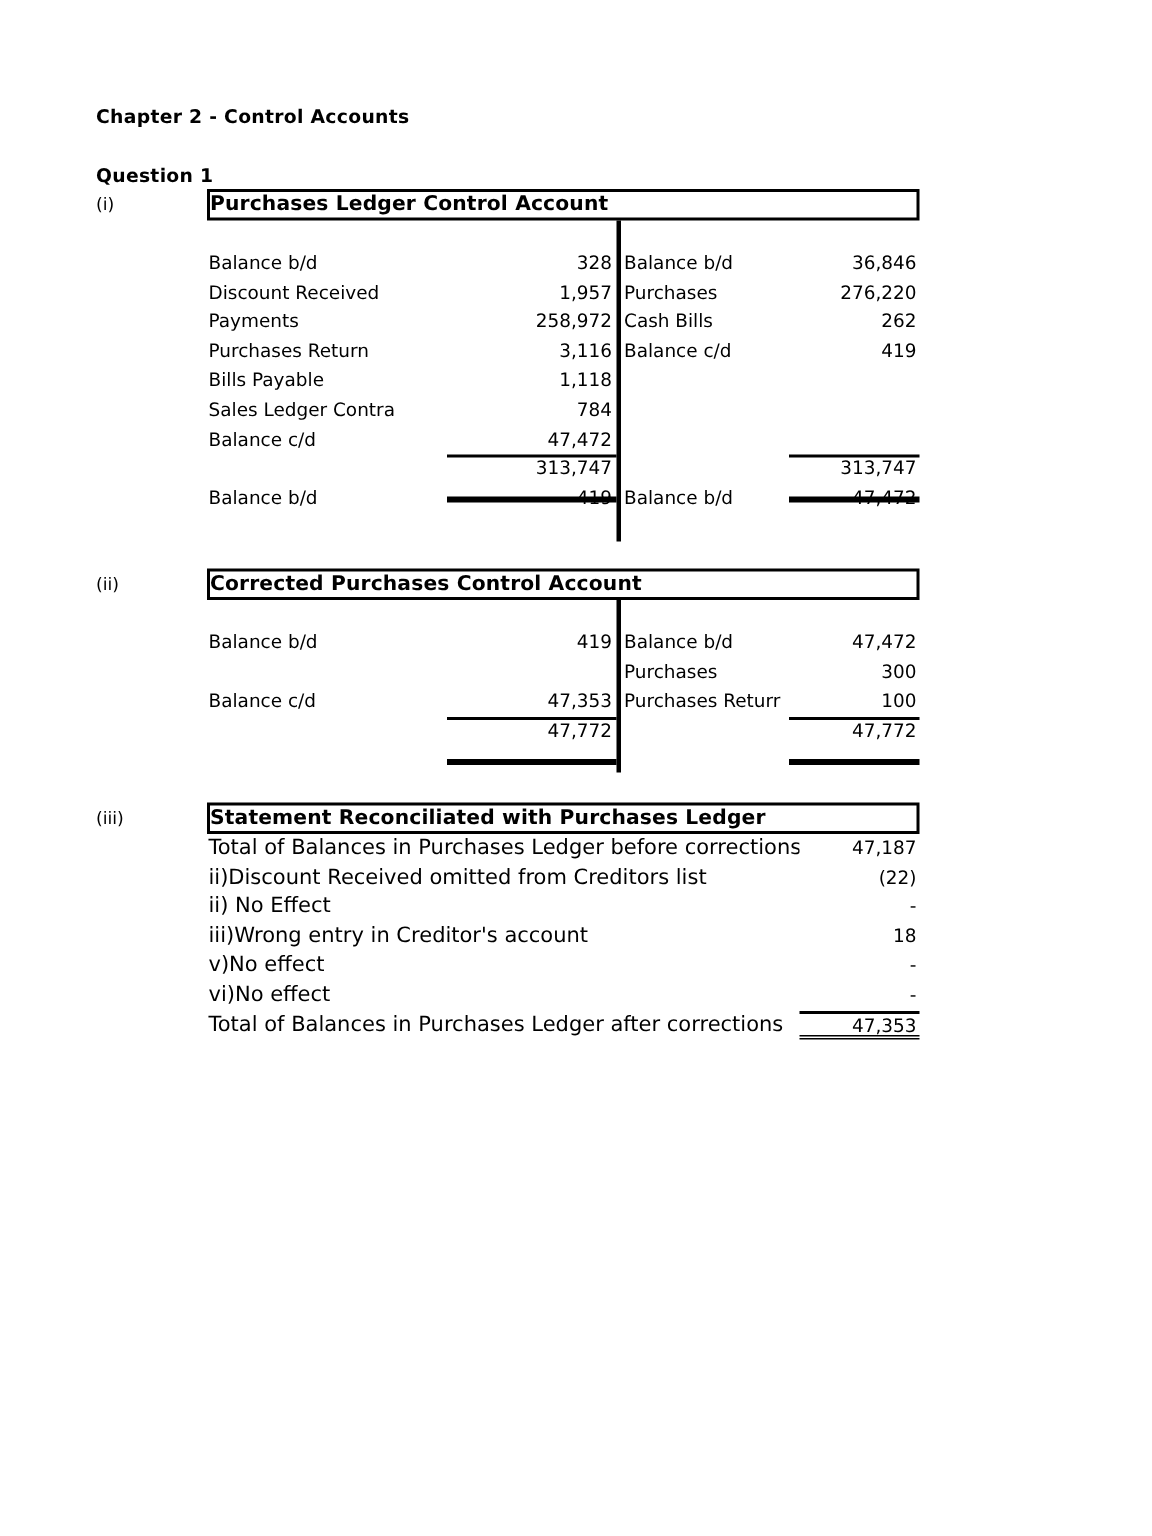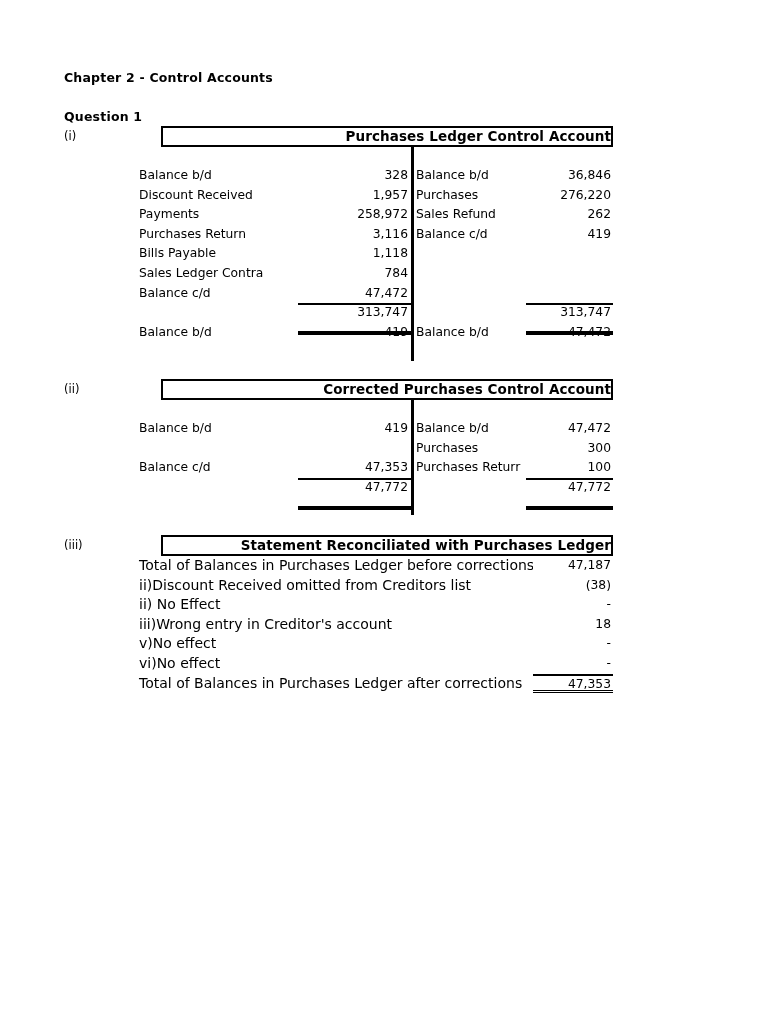--- a/index.html
+++ b/index.html
@@ -52,28 +52,27 @@
   .section {
     position: absolute;
     left: 138px;
     width: 475px;
   }
 
   .acct-header {
     border: 2px solid #000;
     height: 17px;
     line-height: 17px;
-    text-align: right;
+    text-align: left;
     font-size: 13.5px;
     font-weight: bold;
     letter-spacing: 0.1px;
     white-space: nowrap;
     overflow: hidden;
     box-sizing: content-box;
-    margin-left: 23px;
   }
 
   
   .t-body {
     position: relative;
   }
   .t-divider {
     position: absolute;
     top: 0;
     left: 273px;
@@ -160,21 +159,21 @@
       </div>
       <div class="t-row">
         <div class="cell c-dr-label">Discount Received</div>
         <div class="cell c-dr-amt">1,957</div>
         <div class="cell c-cr-label">Purchases</div>
         <div class="cell c-cr-amt">276,220</div>
       </div>
       <div class="t-row">
         <div class="cell c-dr-label">Payments</div>
         <div class="cell c-dr-amt">258,972</div>
-        <div class="cell c-cr-label">Sales Refund</div>
+        <div class="cell c-cr-label">Cash Bills</div>
         <div class="cell c-cr-amt">262</div>
       </div>
       <div class="t-row">
         <div class="cell c-dr-label">Purchases Return</div>
         <div class="cell c-dr-amt">3,116</div>
         <div class="cell c-cr-label">Balance c/d</div>
         <div class="cell c-cr-amt">419</div>
       </div>
       <div class="t-row">
         <div class="cell c-dr-label">Bills Payable</div>
@@ -252,21 +251,21 @@
   <div class="section" style="top:535px;">
     <div class="acct-header">Statement Reconciliated with Purchases Ledger</div>
 
     <div>
       <div class="stmt-row">
         <div class="stmt-label">Total of Balances in Purchases Ledger before corrections</div>
         <div class="stmt-amt">47,187</div>
       </div>
       <div class="stmt-row">
         <div class="stmt-label">ii)Discount Received omitted from Creditors list</div>
-        <div class="stmt-amt">(38)</div>
+        <div class="stmt-amt">(22)</div>
       </div>
       <div class="stmt-row">
         <div class="stmt-label">ii) No Effect</div>
         <div class="stmt-amt">-</div>
       </div>
       <div class="stmt-row">
         <div class="stmt-label">iii)Wrong entry in Creditor's account</div>
         <div class="stmt-amt">18</div>
       </div>
       <div class="stmt-row">

